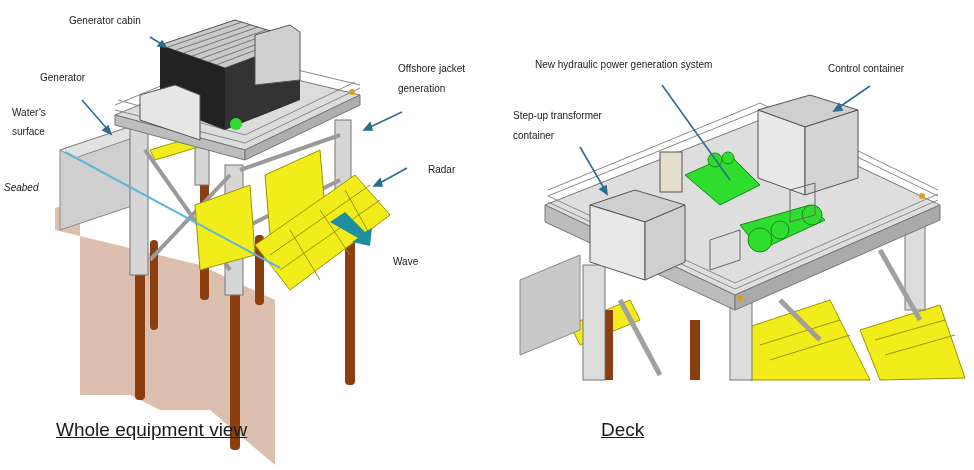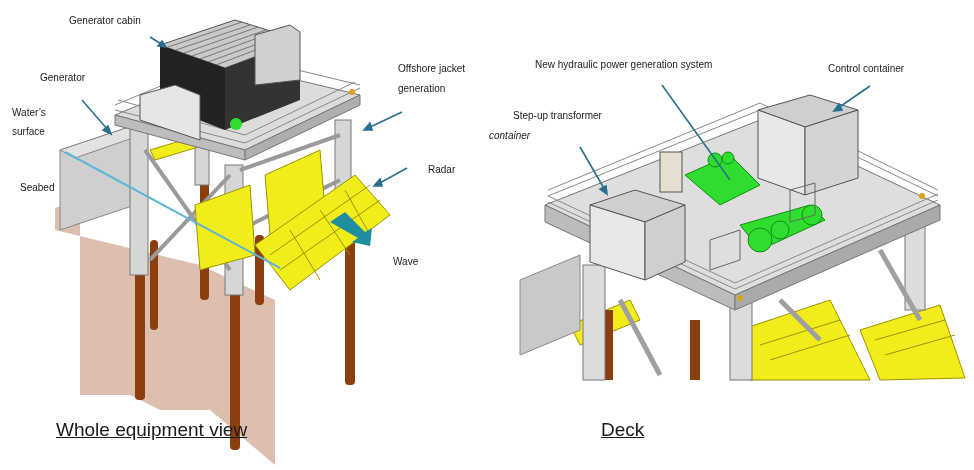--- a/index.html
+++ b/index.html
@@ -176,25 +176,25 @@
       <polygon points="834,111 839,104 842,110"></polygon>
     <line x1="580" y1="147" x2="605" y2="190"></line>
       <polygon points="607,194 600,189 606,186"></polygon>
   </g>
 </svg>
 
 <div class="lbl" style="left:69px;top:11px;">Generator cabin</div>
 <div class="lbl" style="left:40px;top:68px;">Generator</div>
 <div class="lbl" style="left:12px;top:103px;">Water’s</div>
 <div class="lbl" style="left:12px;top:122px;">surface</div>
-<div class="lbl" style="left:20px;top:178px;">Seabed</div>
+<div class="lbl" style="left:4px;top:178px;font-style:italic;">Seabed</div>
 <div class="lbl" style="left:398px;top:59px;">Offshore jacket</div>
 <div class="lbl" style="left:398px;top:79px;">generation</div>
 <div class="lbl" style="left:428px;top:160px;">Radar</div>
 <div class="lbl" style="left:393px;top:244px;margin-top:8px;">Wave</div>
 
 <div class="lbl" style="left:535px;top:55px;">New hydraulic power generation system</div>
 <div class="lbl" style="left:828px;top:59px;">Control container</div>
 <div class="lbl" style="left:513px;top:106px;">Step-up transformer</div>
-<div class="lbl" style="left:489px;top:126px;font-style:italic;">container</div>
+<div class="lbl" style="left:513px;top:126px;">container</div>
 
 <div class="cap" style="left:56px;top:419px;">Whole equipment view</div>
 <div class="cap" style="left:601px;top:419px;">Deck</div>
 
 </body></html>

